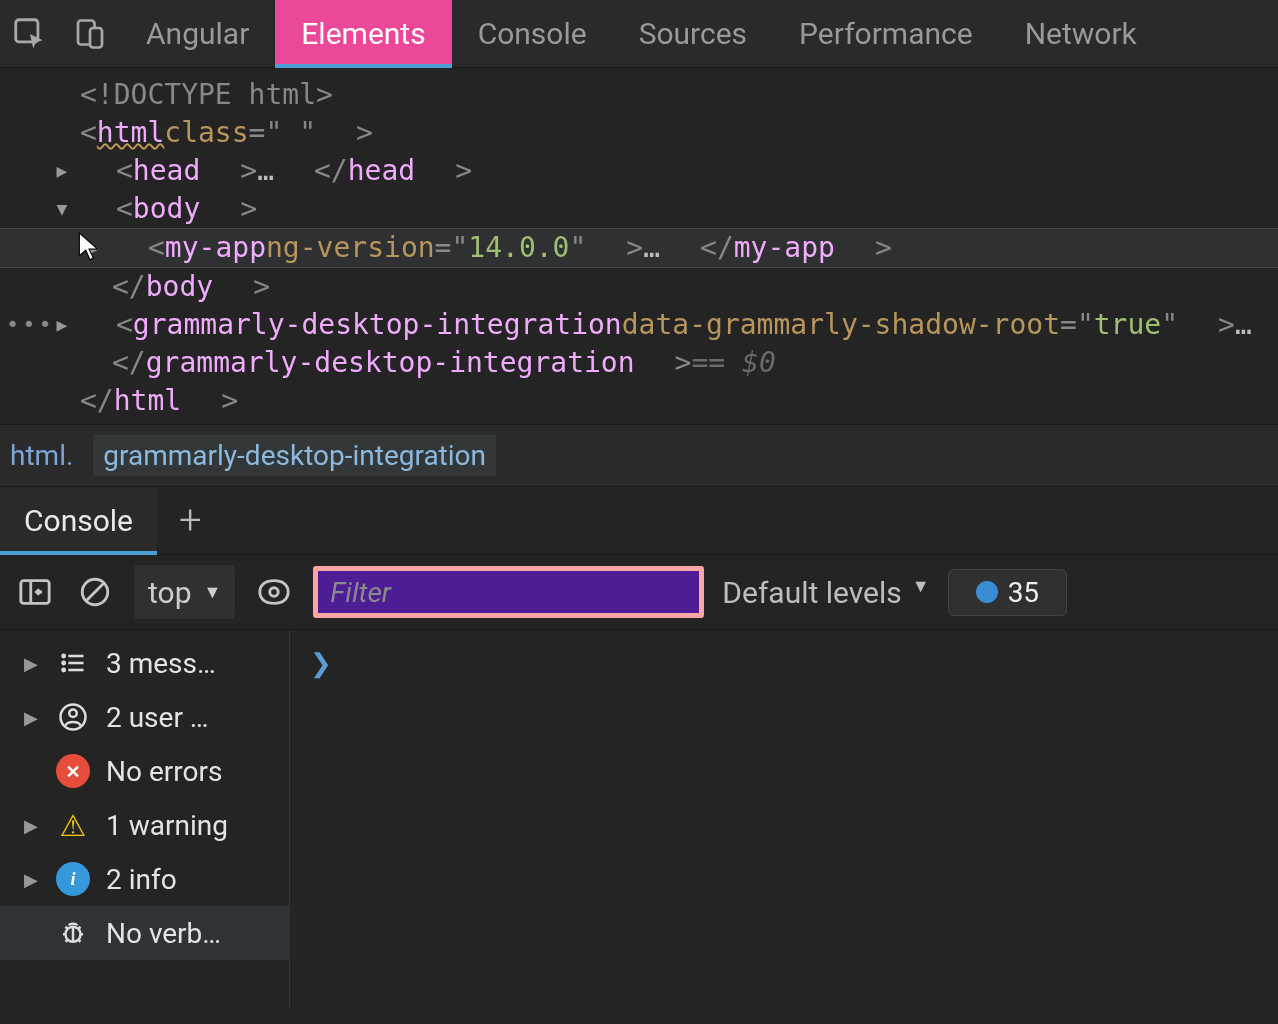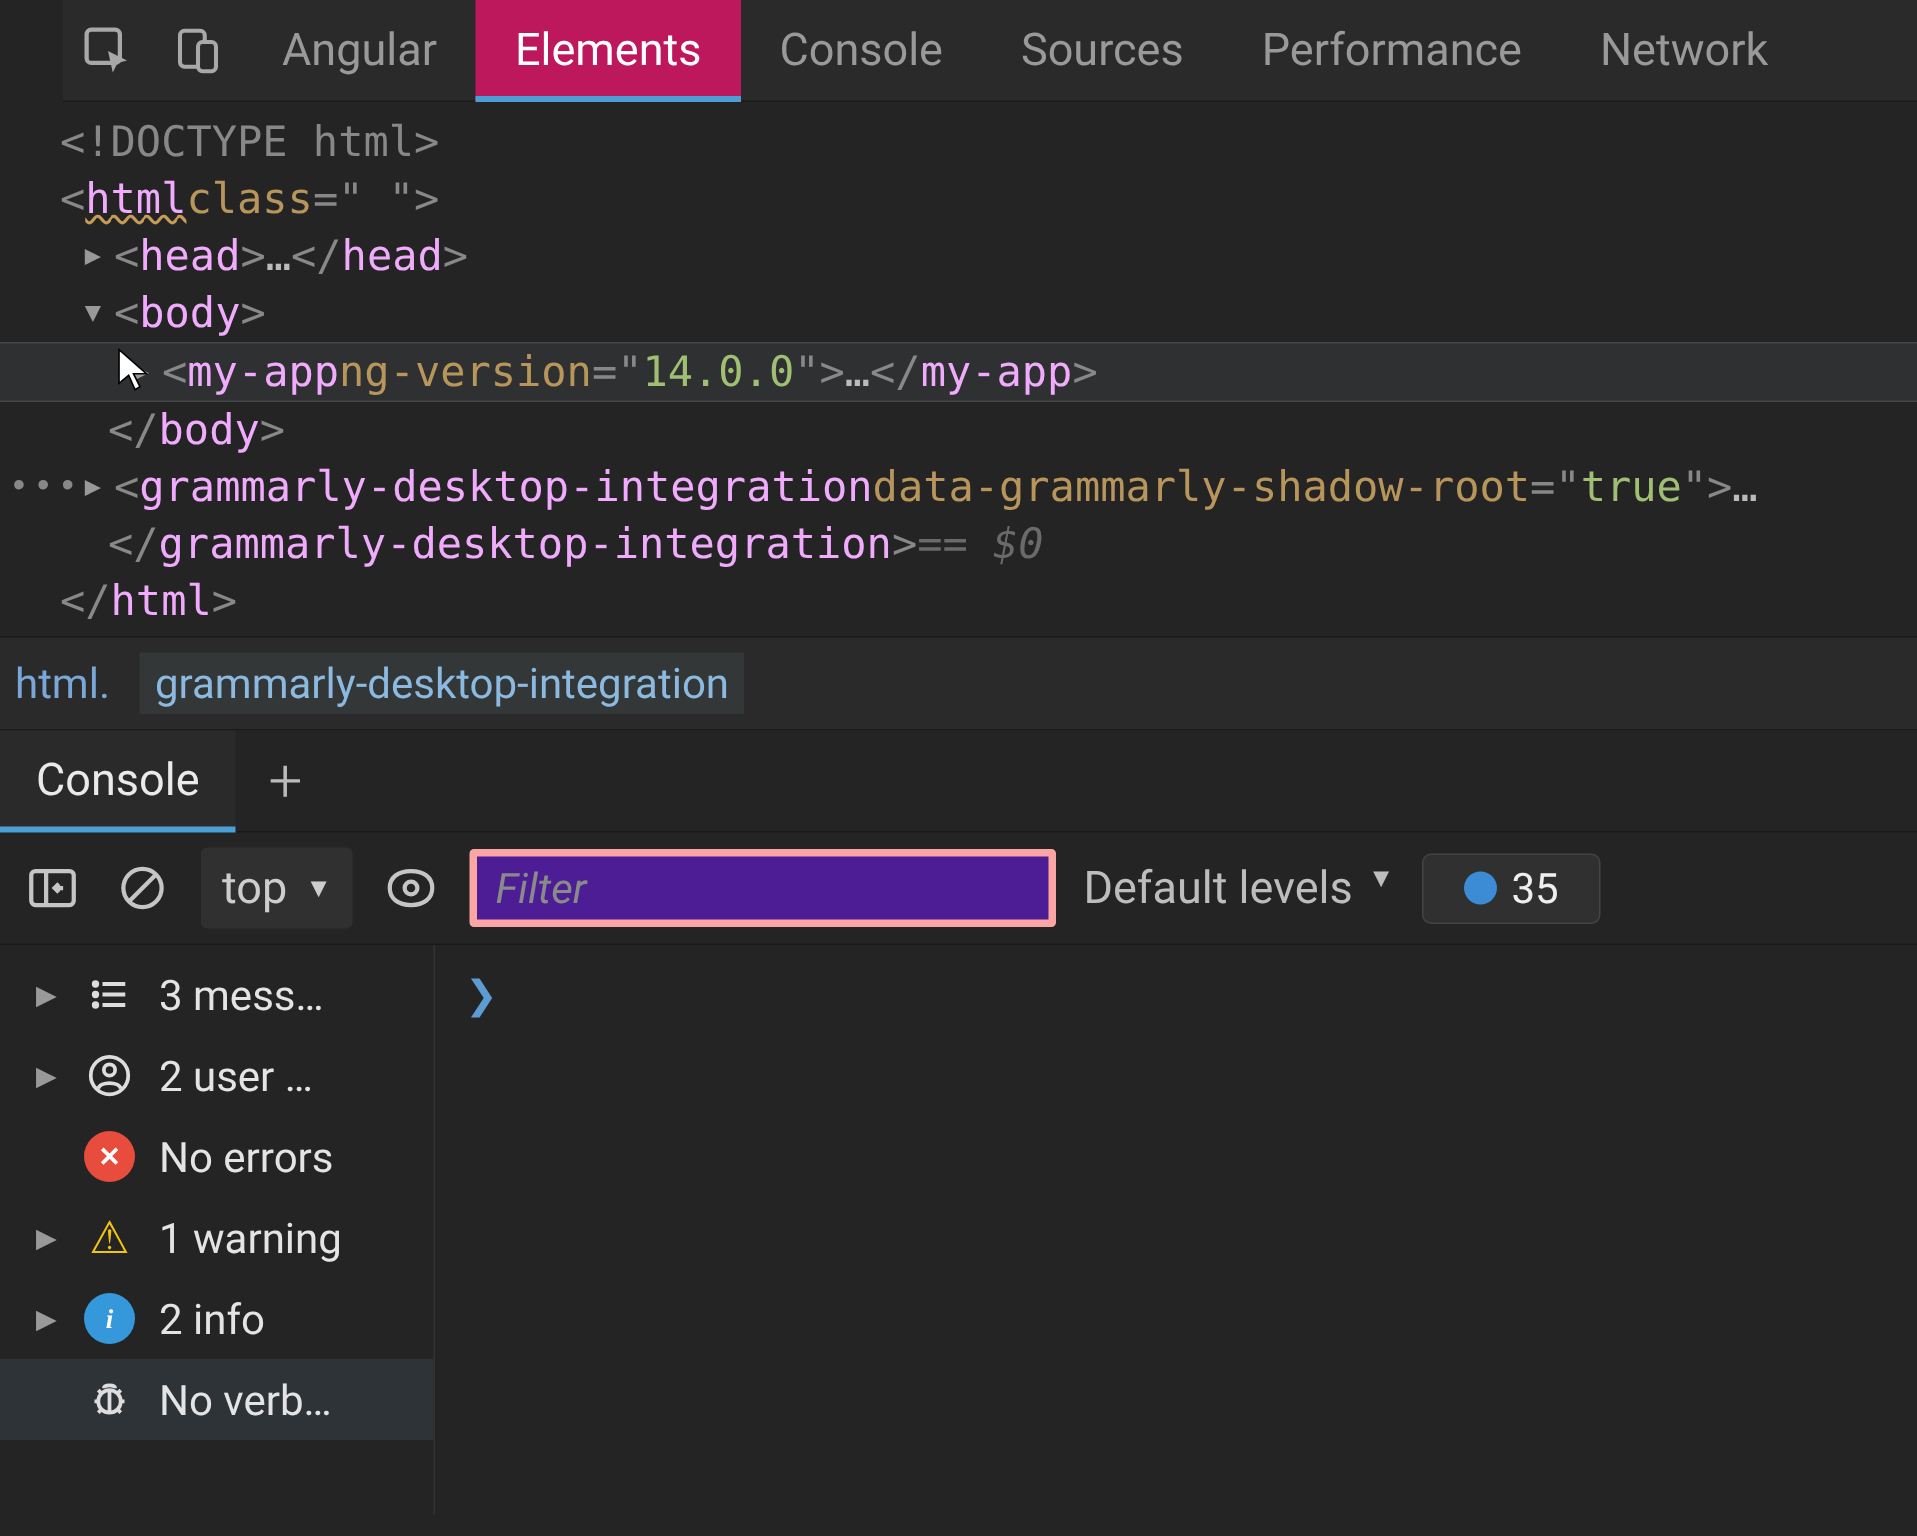--- a/index.html
+++ b/index.html
@@ -11,21 +11,20 @@
   color: #bdbdbd;
   overflow: hidden;
   font-size: 28px;
 }
 .topbar {
   display: flex;
   align-items: center;
   height: 68px;
   background: #2a2a2a;
   border-bottom: 1px solid #1a1a1a;
-  margin-left: 42px;
 }
 .topbar-icon {
   width: 60px;
   height: 68px;
   display: flex;
   align-items: center;
   justify-content: center;
   color: #a8a8a8;
 }
 .tabs { display: flex; height: 68px; }
@@ -33,21 +32,21 @@
   padding: 0 26px;
   display: flex;
   align-items: center;
   font-size: 30px;
   color: #999;
   cursor: pointer;
   position: relative;
 }
 .tab.active {
   color: #fff;
-  background: #be185d;
+  background: #ec4899;
 }
 .tab.active::after {
   content: "";
   position: absolute;
   bottom: 0;
   left: 0;
   right: 0;
   height: 4px;
   background: #4b9fd5;
 }
@@ -60,21 +59,21 @@
 }
 .dom-row { display: flex; align-items: center; white-space: pre; }
 .dom-row .arrow {
   display: inline-block;
   width: 20px;
   text-align: center;
   color: #999;
   font-size: 18px;
   margin-right: 4px;
 }
-.angle { color: #888; }
+.angle { color: #888; margin-left: 40px; }
 .tag-name { color: #f0abfc; }
 .attr-name { color: #b8955b; }
 .attr-eq, .attr-quote { color: #888; }
 .attr-val { color: #9fbf73; }
 .ellipsis { color: #bbb; }
 .row-hl { background: #2f3031; border-top: 1px solid #42474b; border-bottom: 1px solid #42474b; }
 .sel-dollar { color: #6a6a6a; font-style: italic; }
 .underline-squiggle { text-decoration: wavy underline #c59b55; text-decoration-thickness: 2px; }
 .left-dots {
   position: absolute;

